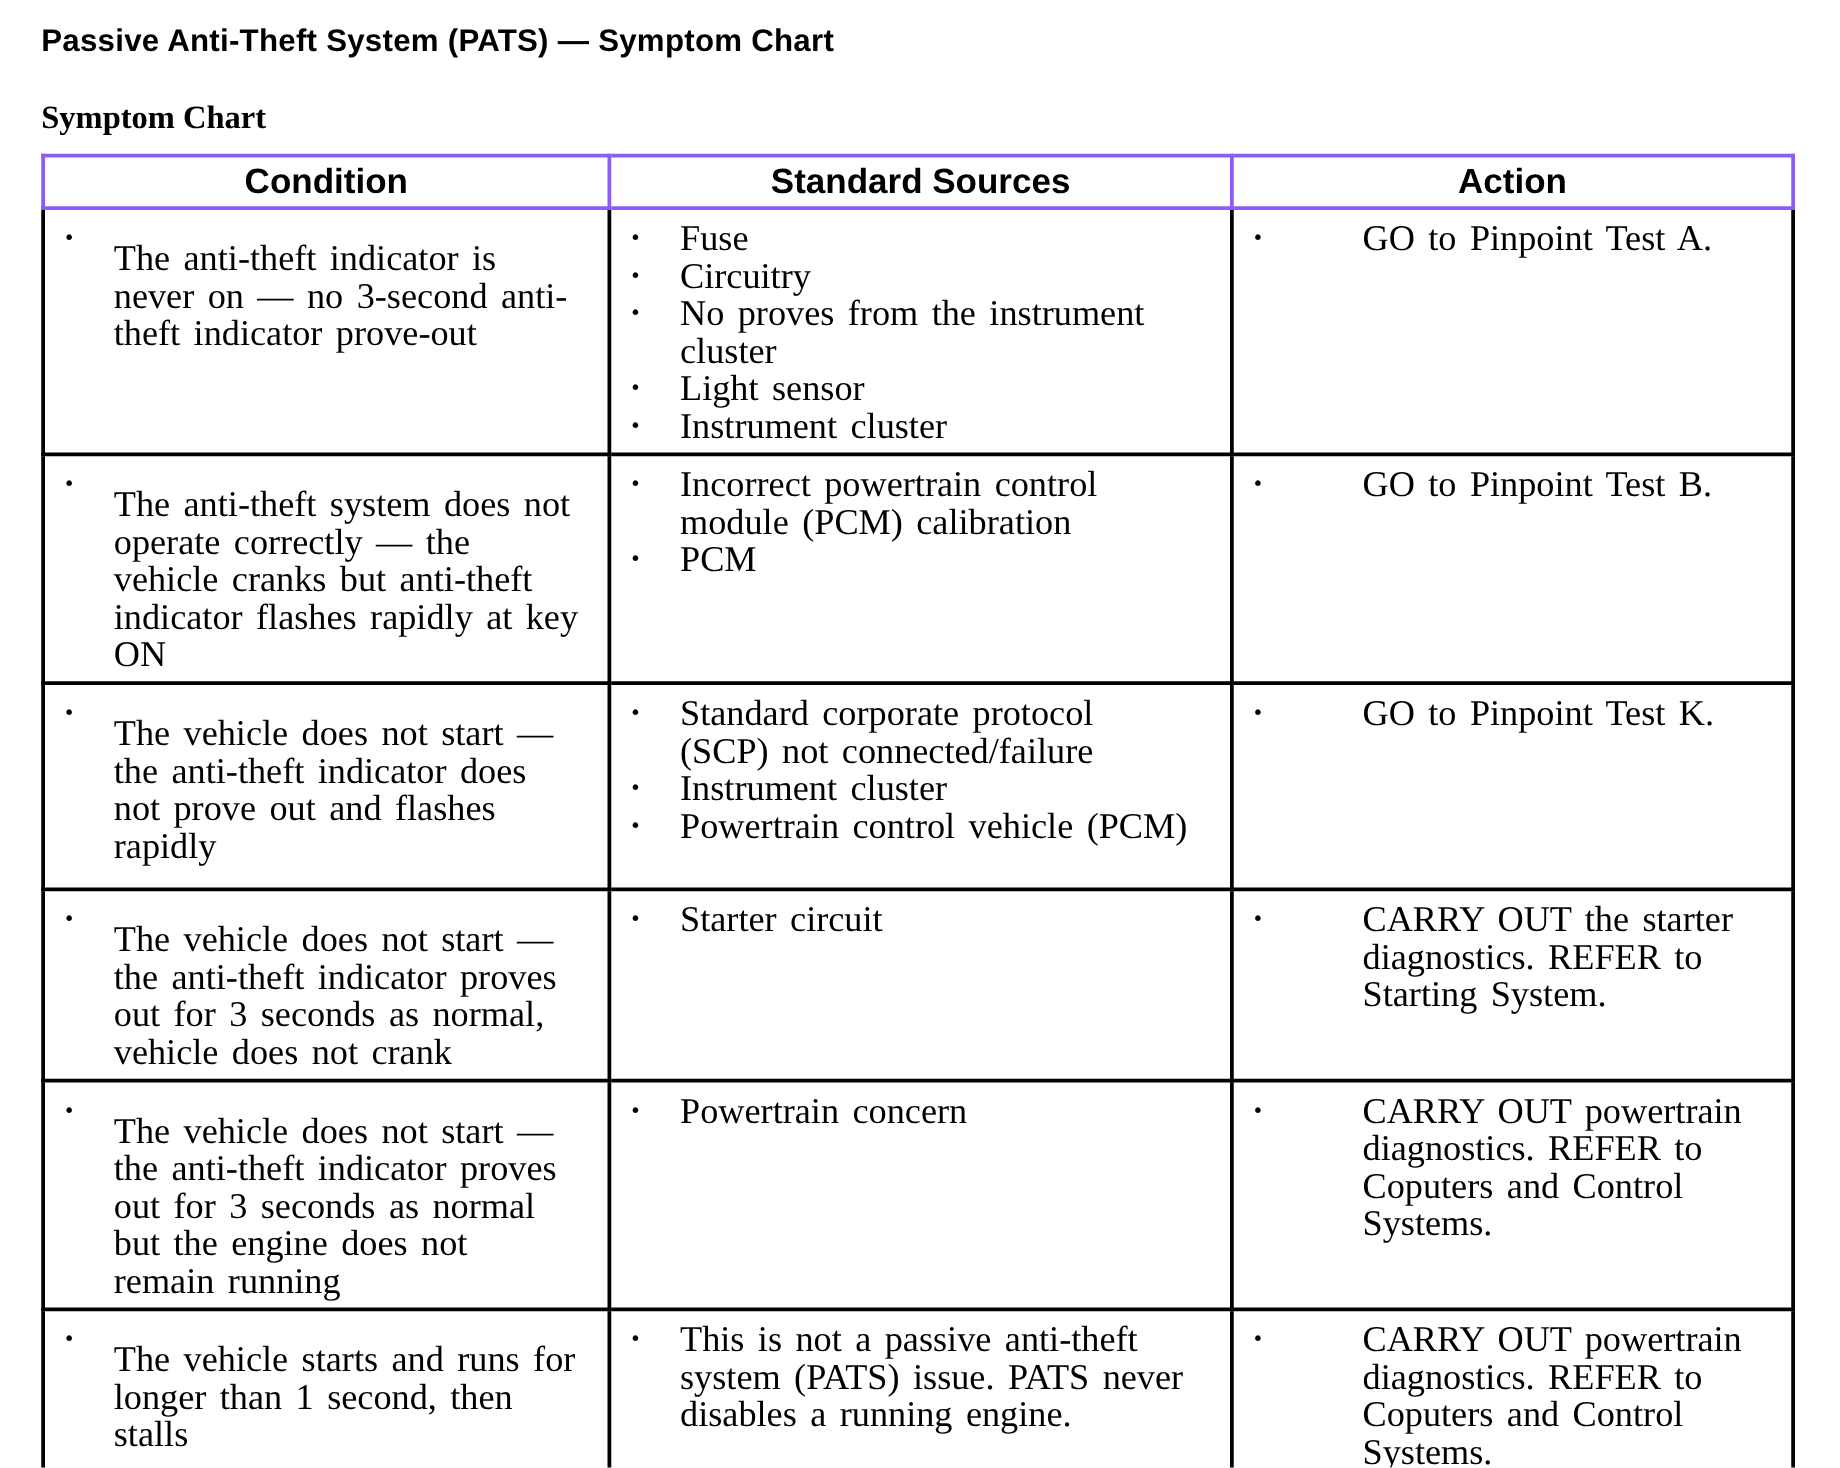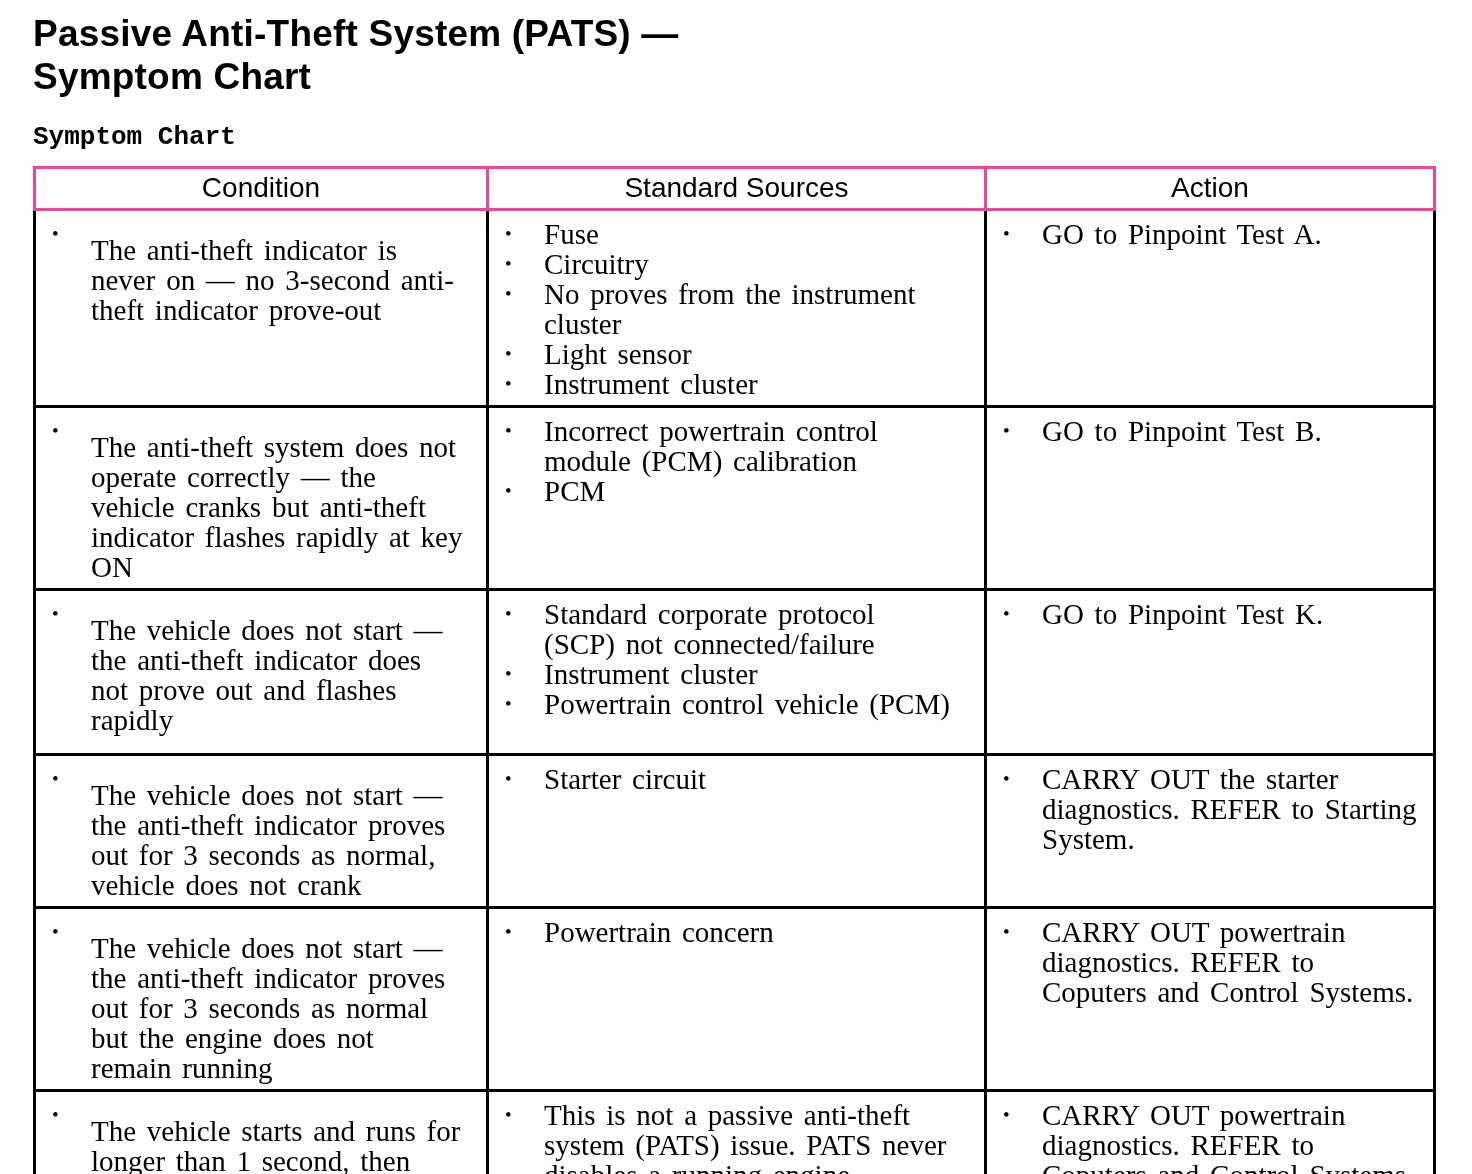--- a/index.html
+++ b/index.html
@@ -13,47 +13,47 @@
     height: 1174px;
     font-family: "Liberation Serif", serif;
     -webkit-font-smoothing: antialiased;
   }
   .page {
     padding: 12px 0 0 33px;
   }
   .doc-title {
     font-family: "Liberation Sans", sans-serif;
     font-weight: bold;
-    font-size: 37px;
+    font-size: 25px;
     line-height: 43px;
     max-width: 700px;
     letter-spacing: 0.2px;
   }
   .section-heading {
-    font-family: Liberation Mono, monospace;
+    font-family: Liberation Serif, serif;
     font-weight: bold;
     font-size: 26px;
     line-height: 30px;
     margin-top: 24px;
     margin-bottom: 14px;
   }
   table.symptom-table {
     border-collapse: collapse;
     table-layout: fixed;
     width: 1400px;
     border: 3px solid #000;
     border-bottom-width: 6px;
   }
   .symptom-table col.c1 { width: 453px; }
   .symptom-table col.c2 { width: 498px; }
   .symptom-table col.c3 { width: 449px; }
   .symptom-table th {
-    border: 3px solid #ec4899;
+    border: 3px solid #8b5cf6;
     font-family: "Liberation Sans", sans-serif;
-    font-weight: normal;
+    font-weight: bold;
     font-size: 28px;
     line-height: 30px;
     text-align: center;
     padding: 4px 0 5px 0;
   }
   .symptom-table td {
     border: 3px solid #000;
     vertical-align: top;
     padding: 8px 0 6px 0;
   }
@@ -80,21 +80,21 @@
     box-sizing: border-box;
     font-size: 19px;
     line-height: 30px;
   }
   .txt {
     flex: 1 1 auto;
     min-width: 0;
   }
   td:nth-child(1) .txt { padding-right: 22px; margin-top: 16px; }
   td:nth-child(2) .txt { padding-right: 30px; }
-  td:nth-child(3) .txt { padding-right: 12px; }
+  td:nth-child(3) .txt { padding-right: 12px; margin-left: 48px; }
 </style>
 </head>
 <body>
 
 <div class="page">
   <div class="doc-title">Passive Anti-Theft System (PATS) — Symptom Chart</div>
 
   <div class="section-heading">Symptom Chart</div>
 
   <table class="symptom-table">

